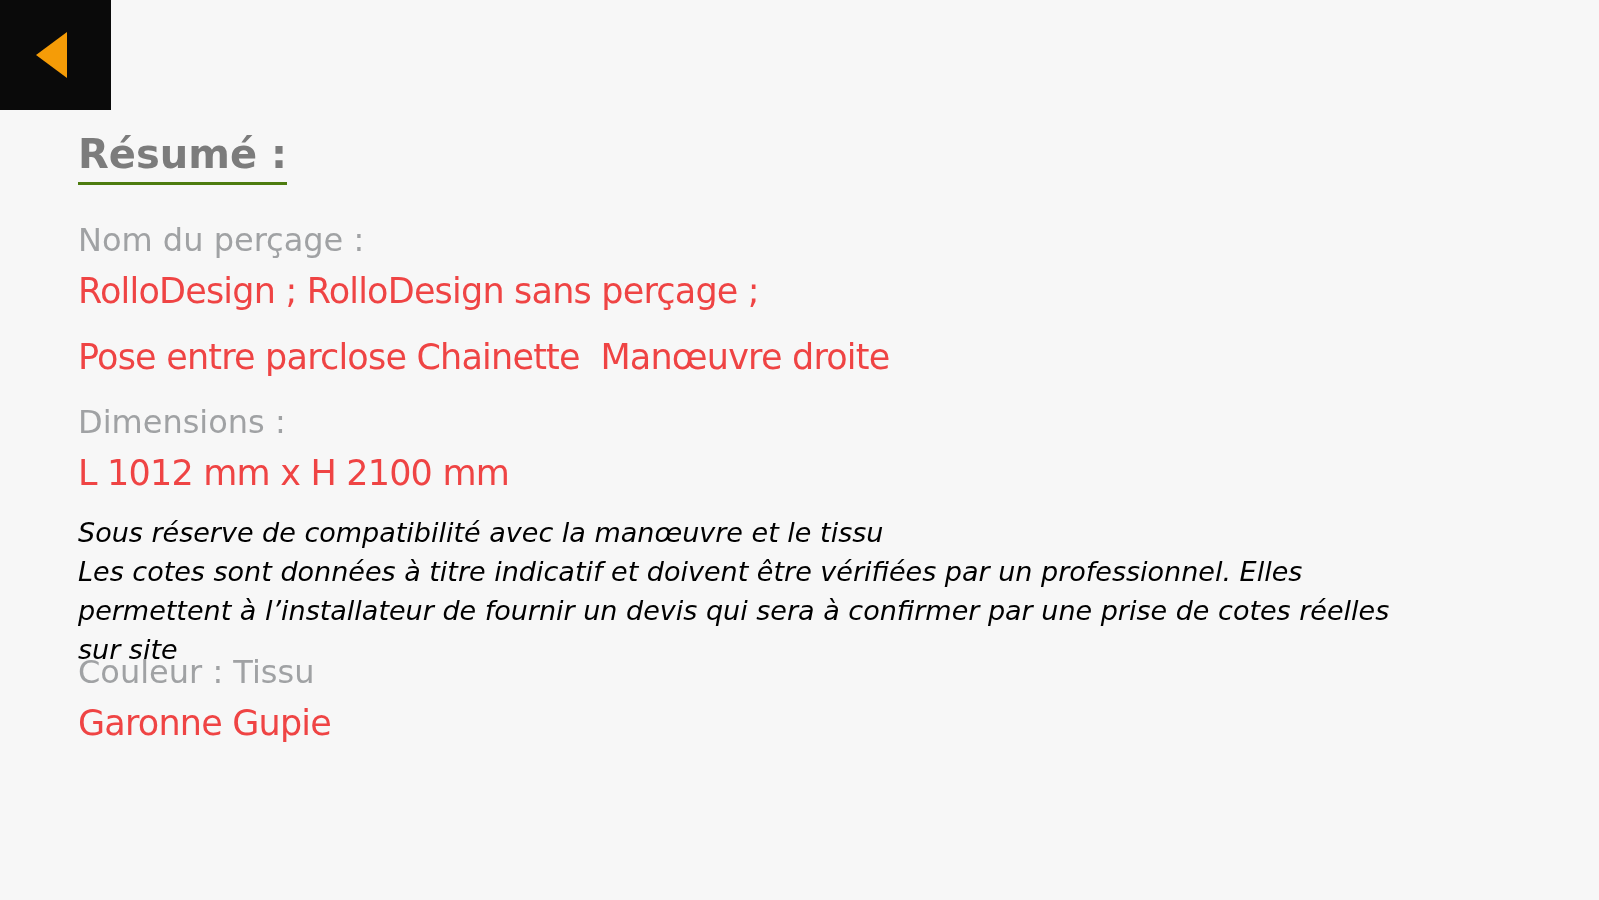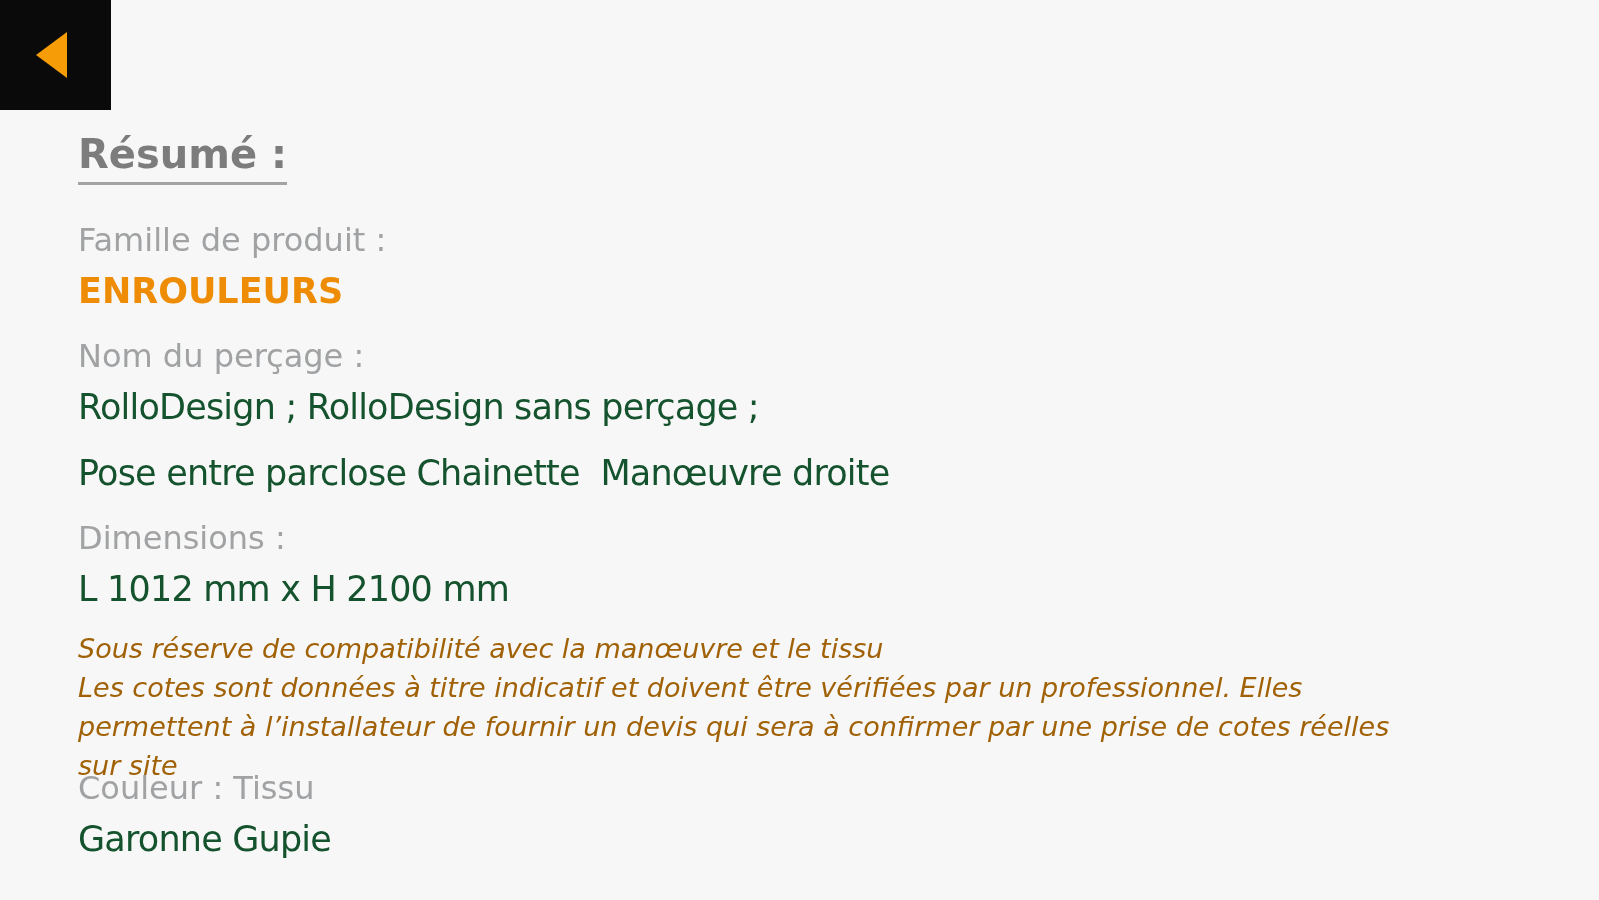--- a/index.html
+++ b/index.html
@@ -41,69 +41,65 @@
 
   .title {
     font-size: 40px;
     font-weight: bold;
     color: #7C7C7C;
     line-height: 47px;
     margin: 0 0 37px 0;
   }
   .title > span {
     padding-bottom: 5px;
-    border-bottom: 3px solid #a3a3a3;
+    border-bottom: 3px solid #4d7c0f;
   }
 
   .field { margin: 0 0 13px 0; }
   .field .label {
     font-size: 32px;
     color: #A0A2A4;
     line-height: 50px;
     white-space: pre-wrap;
   }
   .field .value {
     font-size: 35px;
-    color: #14532d;
+    color: #ef4444;
     line-height: 53px;
     letter-spacing: -0.8px;
     white-space: pre-wrap;
   }
   .field .value.bold {
     font-weight: bold;
     color: #EE8C05;
     letter-spacing: 0;
   }
 
   .disclaimer {
     margin: 0;
     font-style: italic;
     font-size: 27px;
-    color: #a16207;
+    color: #000000;
     line-height: 39px;
   }
   .d-line { white-space: pre; }
 
   .color-field { margin-top: -22px; }
 </style>
 </head>
 <body>
 
 <div class="back-btn">
   <span class="back-arrow"></span>
 </div>
 
 <main class="content">
 
   <h1 class="title"><span>Résumé :</span></h1>
 
-  <section class="field">
-    <div class="label">Famille de produit :</div>
-    <div class="value bold">ENROULEURS</div>
-  </section>
 
   <section class="field">
     <div class="label">Nom du perçage :</div>
     <div class="value">RolloDesign ; RolloDesign sans perçage ;</div>
   </section>
 
   <section class="field">
     <div class="value">Pose entre parclose Chainette  Manœuvre droite</div>
   </section>
 

